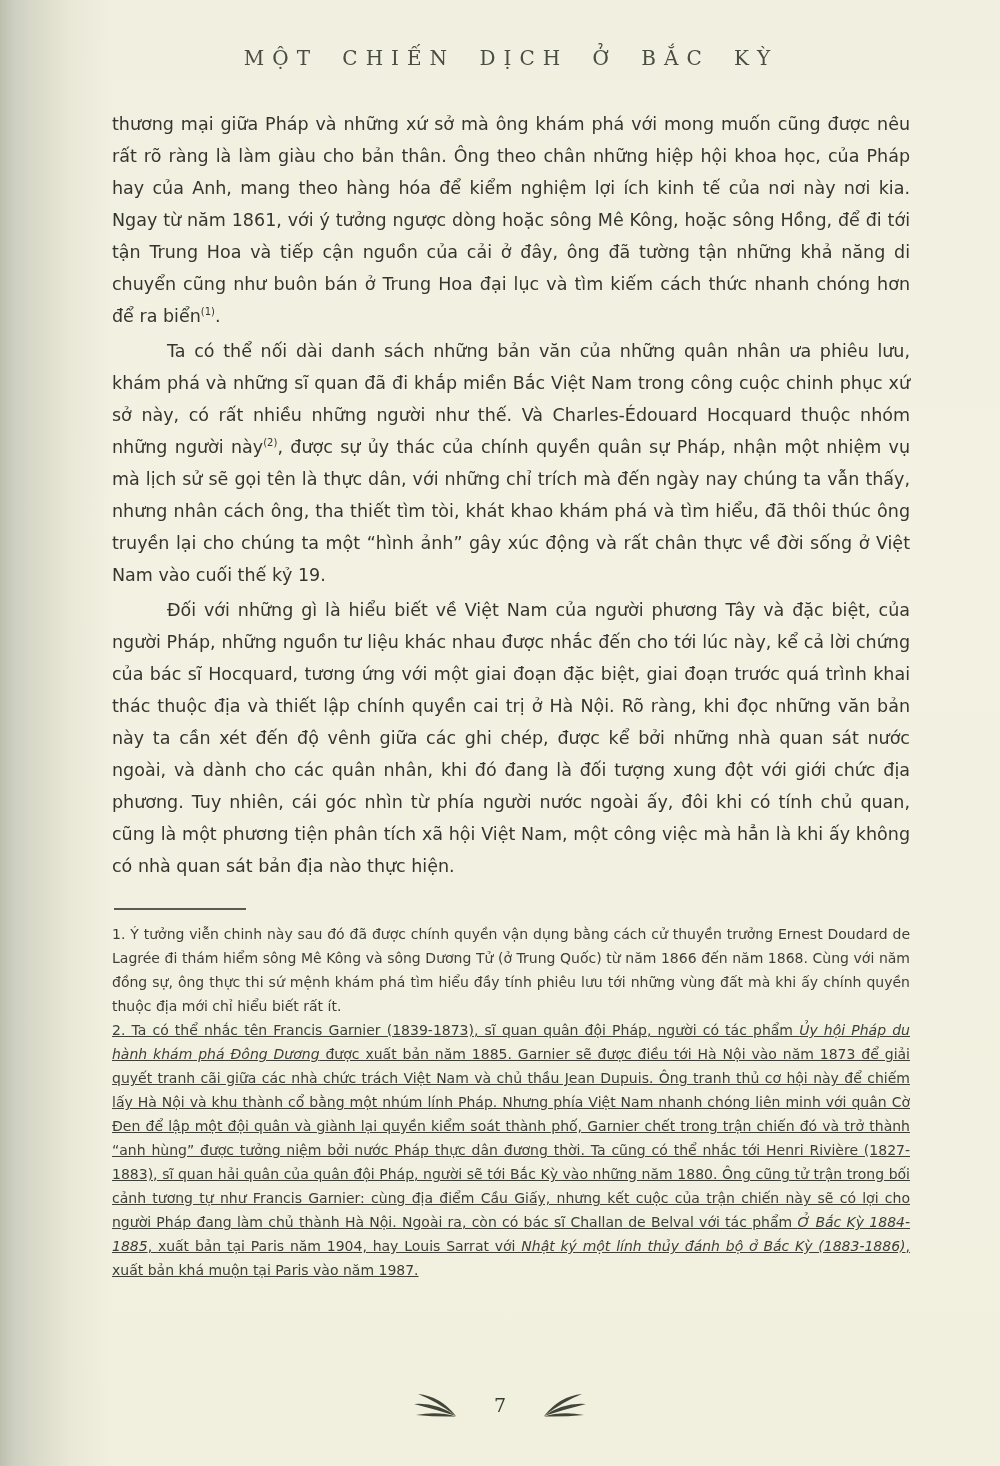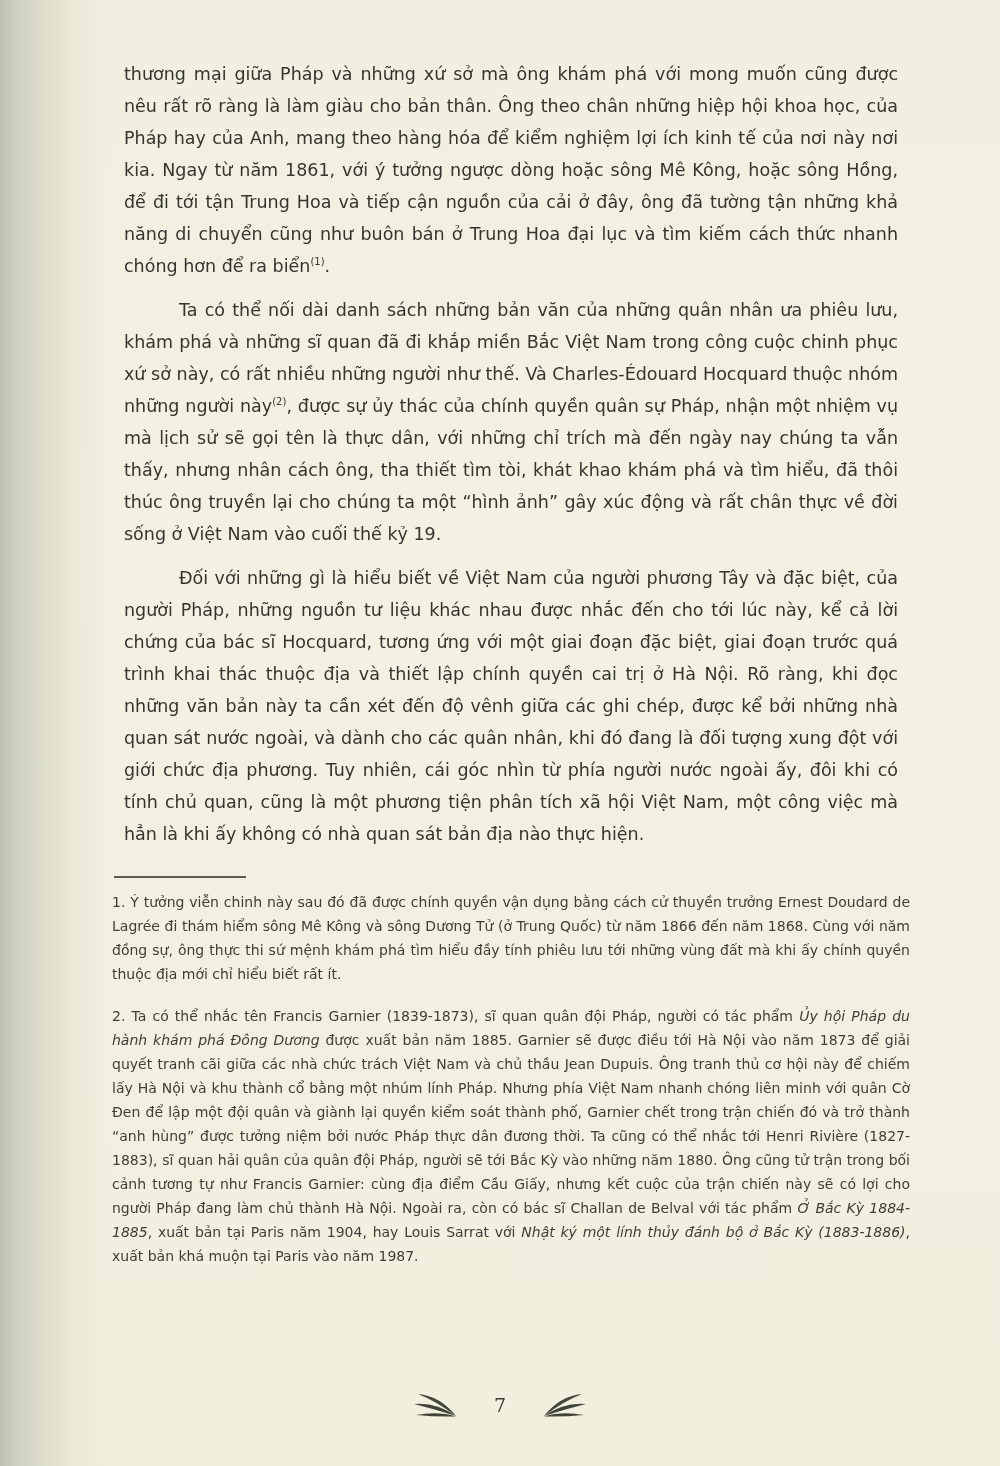--- a/index.html
+++ b/index.html
@@ -20,21 +20,21 @@
   .content{position:relative;padding:46px 90px 0 112px;}
   .title{
     text-align:center;
     font-family:"DejaVu Serif",serif;
     font-size:20px;font-weight:500;
     letter-spacing:8px;word-spacing:10px;
     color:#4b4d42;
     margin:0 0 38px 0;
   }
   .bodytext p{
-    margin:12px;
+    margin:0;
     font-size:17.5px;
     line-height:32px;
     text-align:justify;
     text-justify:inter-word;
   }
   .bodytext p.indent{text-indent:55px;}
   .bodytext p + p{margin-top:3px;}
   sup.fn-ref{font-size:10px;line-height:0;vertical-align:super;letter-spacing:0;}
   .fn-sep{
     width:132px;height:0;
@@ -42,41 +42,42 @@
     margin:26px 0 12px 2px;
   }
   .footnotes p{
     margin:0;
     font-size:14px;
     line-height:24px;
     text-align:justify;
     text-justify:inter-word;
     color:#3e3e38;
   }
-  .footnotes p + p{margin-top:18px;}
+  .footnotes p + p{margin-top:0;text-decoration:underline;}
   .footnotes .it{font-style:italic;}
   .footer{
     position:absolute;top:1392px;left:0;right:0;
     display:flex;align-items:center;justify-content:center;gap:36px;
   }
   .page-num{
     font-family:"DejaVu Serif",serif;
     font-size:19px;color:#373c31;
   }
   .fleuron{width:46px;height:26px;display:block;}
   .fleuron path{fill:#42463a;}
   .fleuron.mirror{transform:scaleX(-1);}
 </style>
 </head>
 <body>
 
 <div class="page">
   <div class="spine-shadow"></div>
 
   <div class="content">
+    <h1 class="title">MỘT CHIẾN DỊCH Ở BẮC KỲ</h1>
 
     <div class="bodytext">
       <p><span>thương mại giữa Pháp và những xứ sở mà ông khám phá với mong muốn cũng được nêu rất rõ ràng là làm giàu cho bản thân. Ông theo chân những hiệp hội khoa học, của Pháp hay của Anh, mang theo hàng hóa để kiểm nghiệm lợi ích kinh tế của nơi này nơi kia. Ngay từ năm 1861, với ý tưởng ngược dòng hoặc sông Mê Kông, hoặc sông Hồng, để đi tới tận Trung Hoa và tiếp cận nguồn của cải ở đây, ông đã tường tận những khả năng di chuyển cũng như buôn bán ở Trung Hoa đại lục và tìm kiếm cách thức nhanh chóng hơn để ra biển</span><sup class="fn-ref">(1)</sup><span>.</span></p>
 
       <p class="indent"><span>Ta có thể nối dài danh sách những bản văn của những quân nhân ưa phiêu lưu, khám phá và những sĩ quan đã đi khắp miền Bắc Việt Nam trong công cuộc chinh phục xứ sở này, có rất nhiều những người như thế. Và Charles-Édouard Hocquard thuộc nhóm những người này</span><sup class="fn-ref">(2)</sup><span>, được sự ủy thác của chính quyền quân sự Pháp, nhận một nhiệm vụ mà lịch sử sẽ gọi tên là thực dân, với những chỉ trích mà đến ngày nay chúng ta vẫn thấy, nhưng nhân cách ông, tha thiết tìm tòi, khát khao khám phá và tìm hiểu, đã thôi thúc ông truyền lại cho chúng ta một “hình ảnh” gây xúc động và rất chân thực về đời sống ở Việt Nam vào cuối thế kỷ 19.</span></p>
 
       <p class="indent">Đối với những gì là hiểu biết về Việt Nam của người phương Tây và đặc biệt, của người Pháp, những nguồn tư liệu khác nhau được nhắc đến cho tới lúc này, kể cả lời chứng của bác sĩ Hocquard, tương ứng với một giai đoạn đặc biệt, giai đoạn trước quá trình khai thác thuộc địa và thiết lập chính quyền cai trị ở Hà Nội. Rõ ràng, khi đọc những văn bản này ta cần xét đến độ vênh giữa các ghi chép, được kể bởi những nhà quan sát nước ngoài, và dành cho các quân nhân, khi đó đang là đối tượng xung đột với giới chức địa phương. Tuy nhiên, cái góc nhìn từ phía người nước ngoài ấy, đôi khi có tính chủ quan, cũng là một phương tiện phân tích xã hội Việt Nam, một công việc mà hẳn là khi ấy không có nhà quan sát bản địa nào thực hiện.</p>
 
     </div>
 

